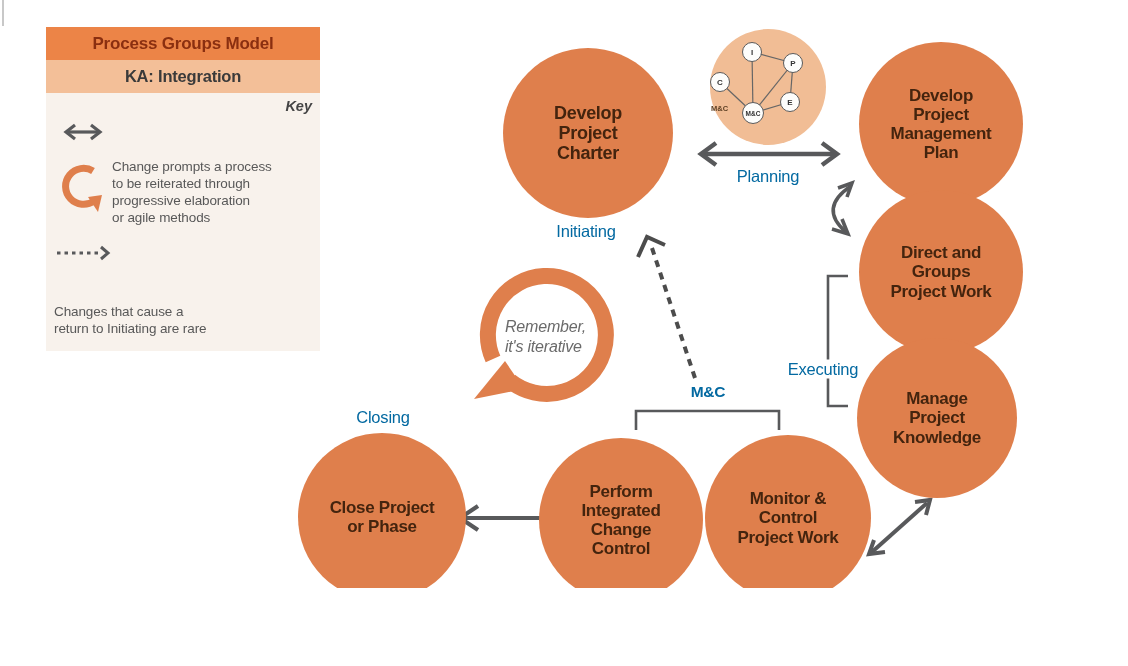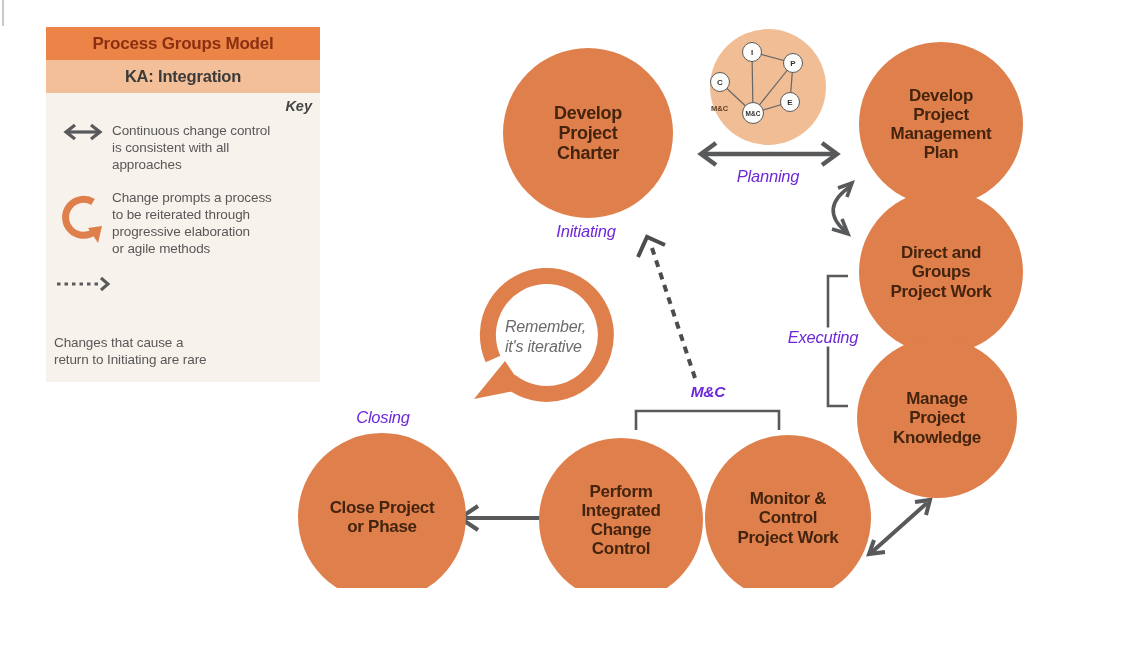--- a/index.html
+++ b/index.html
@@ -44,23 +44,23 @@
     position:absolute;width:20px;height:20px;border-radius:50%;background:#fdfdfb;
     border:1.5px solid #5a5a5a;box-sizing:border-box;display:flex;align-items:center;justify-content:center;
     font-size:8px;font-weight:bold;color:#333;
   }
   .mini-node.big{width:22px;height:22px;font-size:6.5px;}
   .bubble-outer-label{position:absolute;left:1px;top:75px;font-size:7.5px;font-weight:bold;color:#5e4024;}
 
   
   .phase{
     position:absolute;z-index:3;transform:translate(-50%,-50%);
-    font-style:italic;color:#6d28d9;font-size:16.5px;font-weight:500;white-space:nowrap;letter-spacing:-0.2px;
-  }
-  .phase.bg{background:#ffffff;padding:0 3px;}
+    color:#0369a1;font-size:16.5px;font-weight:500;white-space:nowrap;letter-spacing:-0.2px;
+  }
+  .phase.bg{background:#ffffff;padding:0 3px;margin-top:32px;}
   .phase.bold{font-weight:bold;font-size:15.5px;}
   .note{
     position:absolute;left:505px;top:317px;z-index:3;font-style:italic;color:#6a6a6a;
     font-size:16px;line-height:20px;white-space:pre-line;letter-spacing:-0.2px;
   }
 
   
   .caption{position:absolute;left:301px;top:619px;z-index:3;font-family:"Liberation Serif", serif;color:#141414;white-space:nowrap;}
   .cap-label{font-weight:bold;font-size:15px;letter-spacing:0.3px;margin-right:7px;}
   .cap-title{font-weight:bold;font-style:italic;font-size:17px;}
@@ -79,23 +79,20 @@
       <div class="key-title">Key</div>
 
       <div class="key-row">
         <span class="key-icon">
           <svg width="48" height="20" viewBox="0 0 48 20">
             <path d="M8 10 H40" stroke="#58595b" stroke-width="3.2" fill="none"></path>
             <polyline points="16,3 7,10 16,17" stroke="#58595b" stroke-width="3.2" fill="none"></polyline>
             <polyline points="32,3 41,10 32,17" stroke="#58595b" stroke-width="3.2" fill="none"></polyline>
           </svg>
         </span>
-        <span class="key-text">Continuous change control
-is consistent with all
-approaches</span>
       </div>
 
       <div class="key-row">
         <span class="key-icon" style="margin-top:6px;">
           <svg width="50" height="50" viewBox="0 0 50 50">
             <path d="M35 7 A18 18 0 1 0 36 37" stroke="#df7f4c" stroke-width="7" fill="none"></path>
             <polygon points="30,33 44,31 40,48" fill="#df7f4c"></polygon>
           </svg>
         </span>
         <span class="key-text">Change prompts a process

